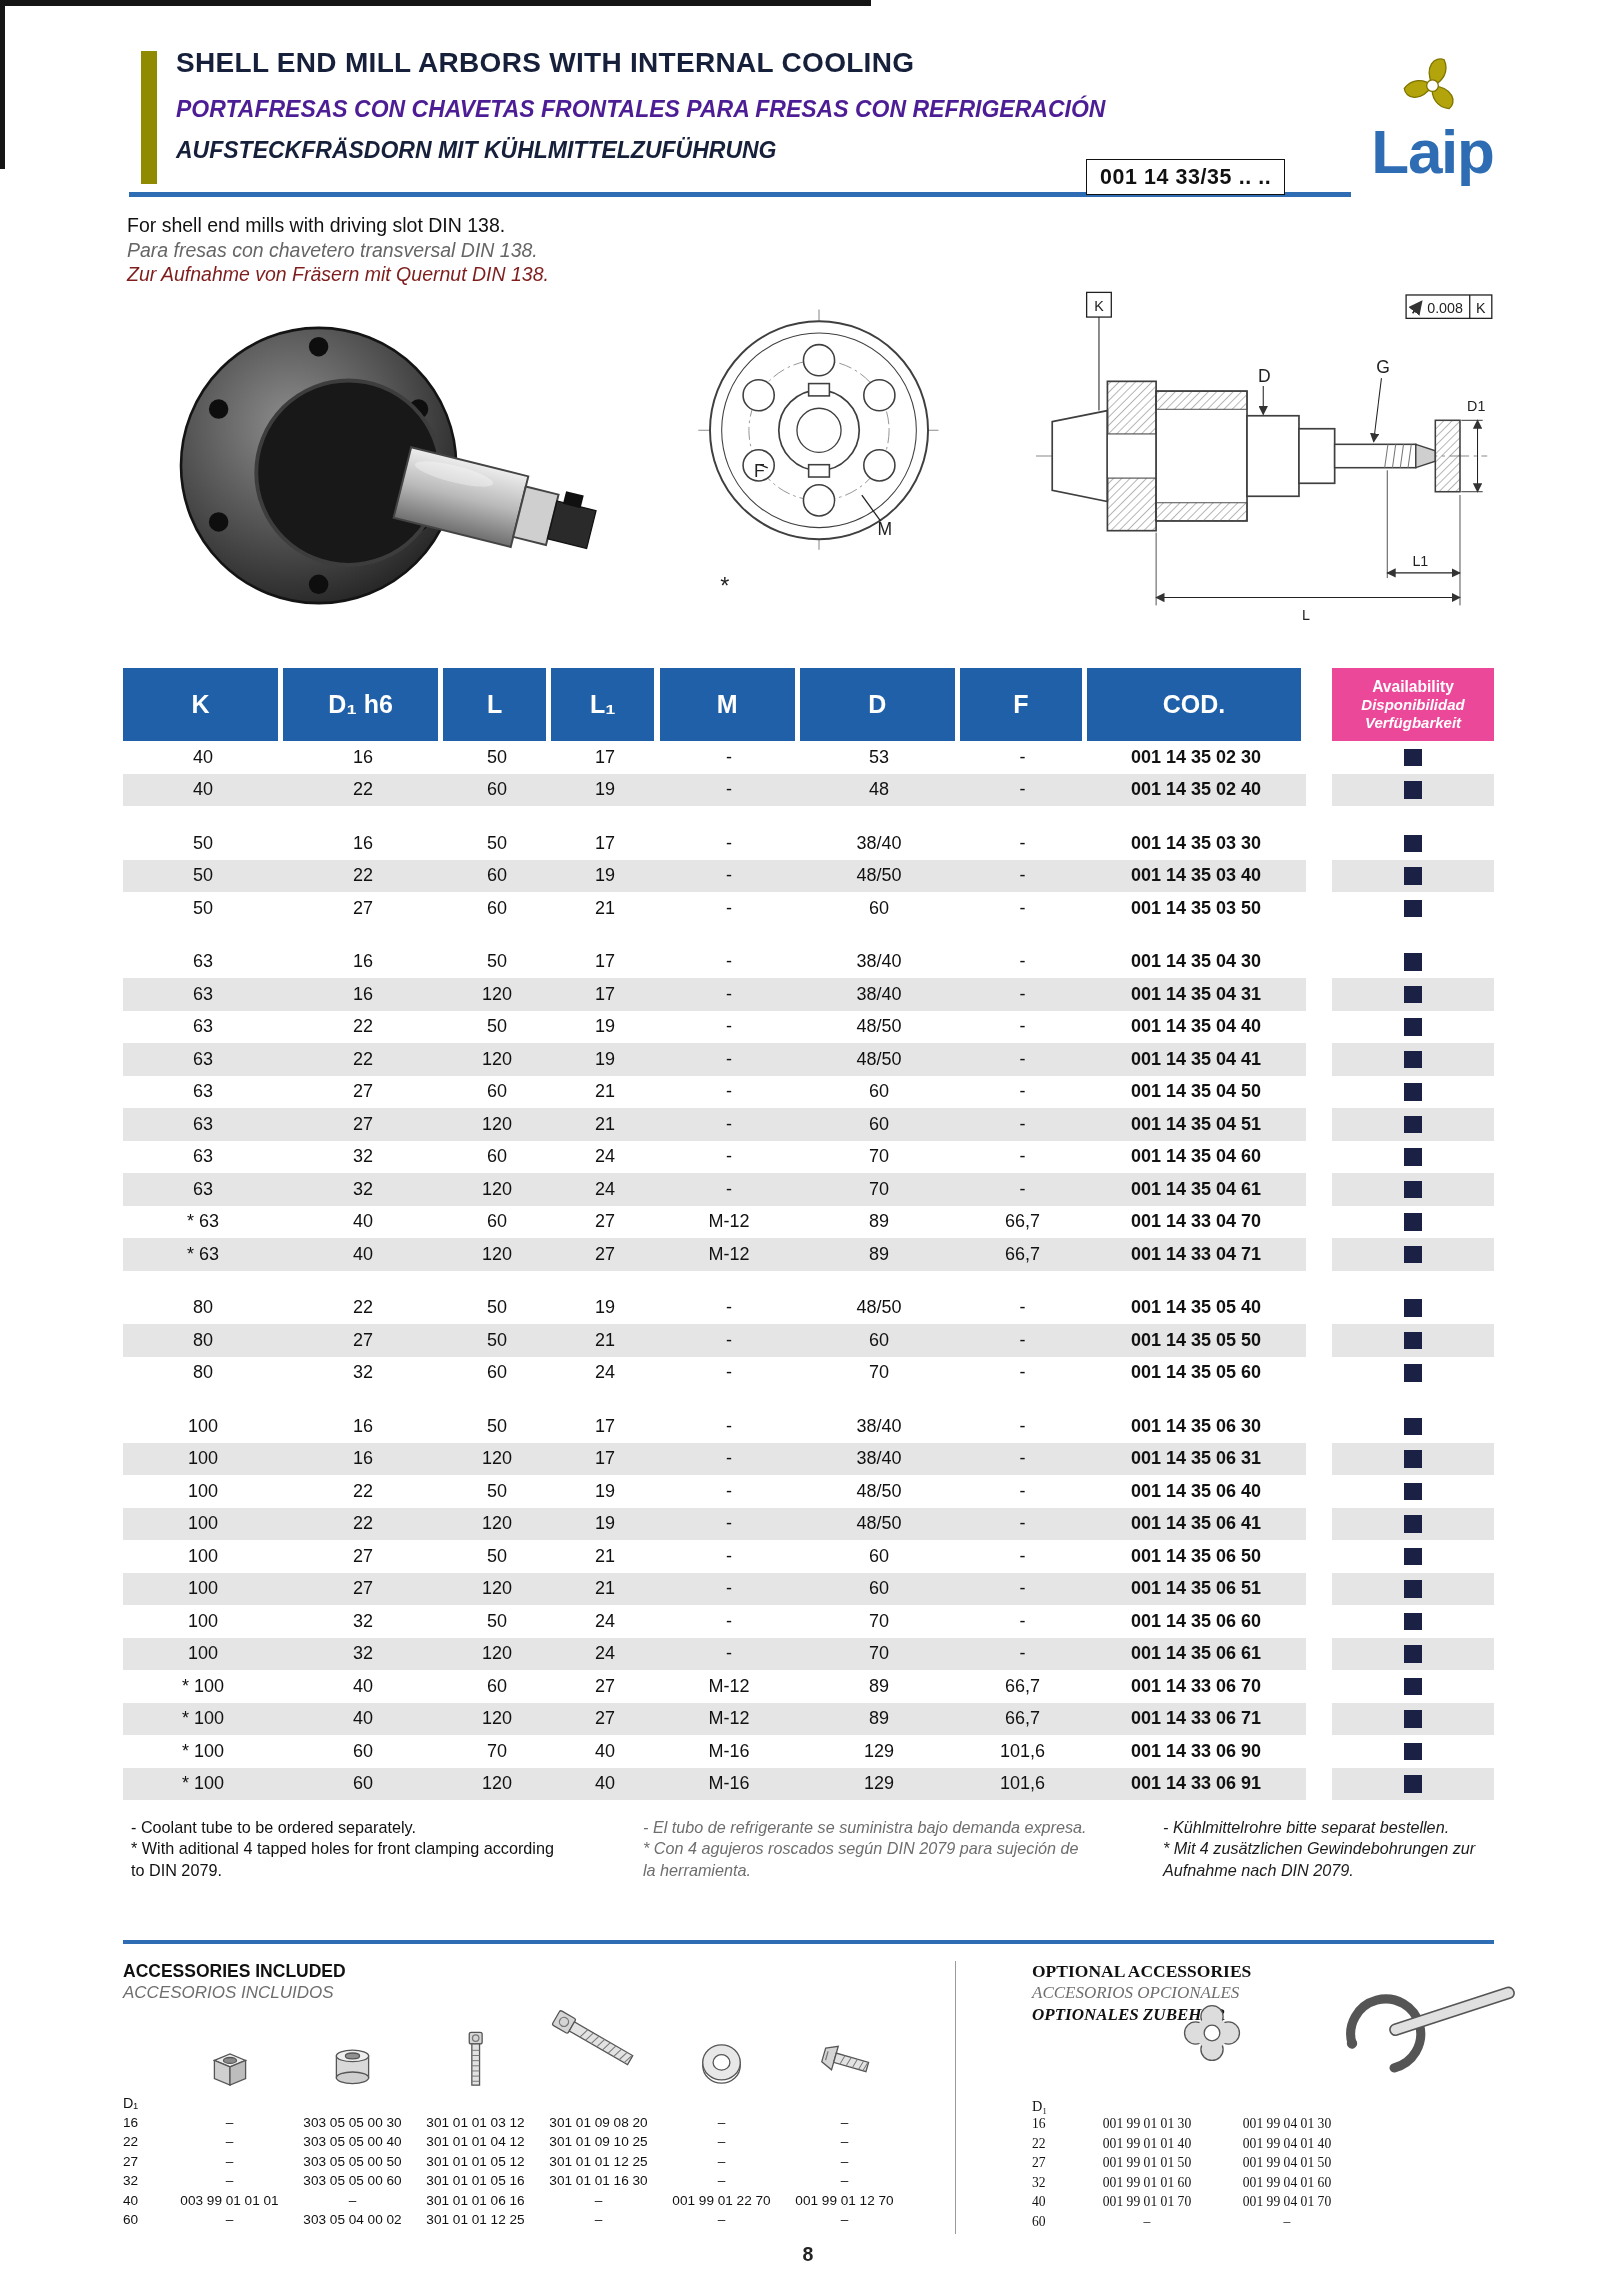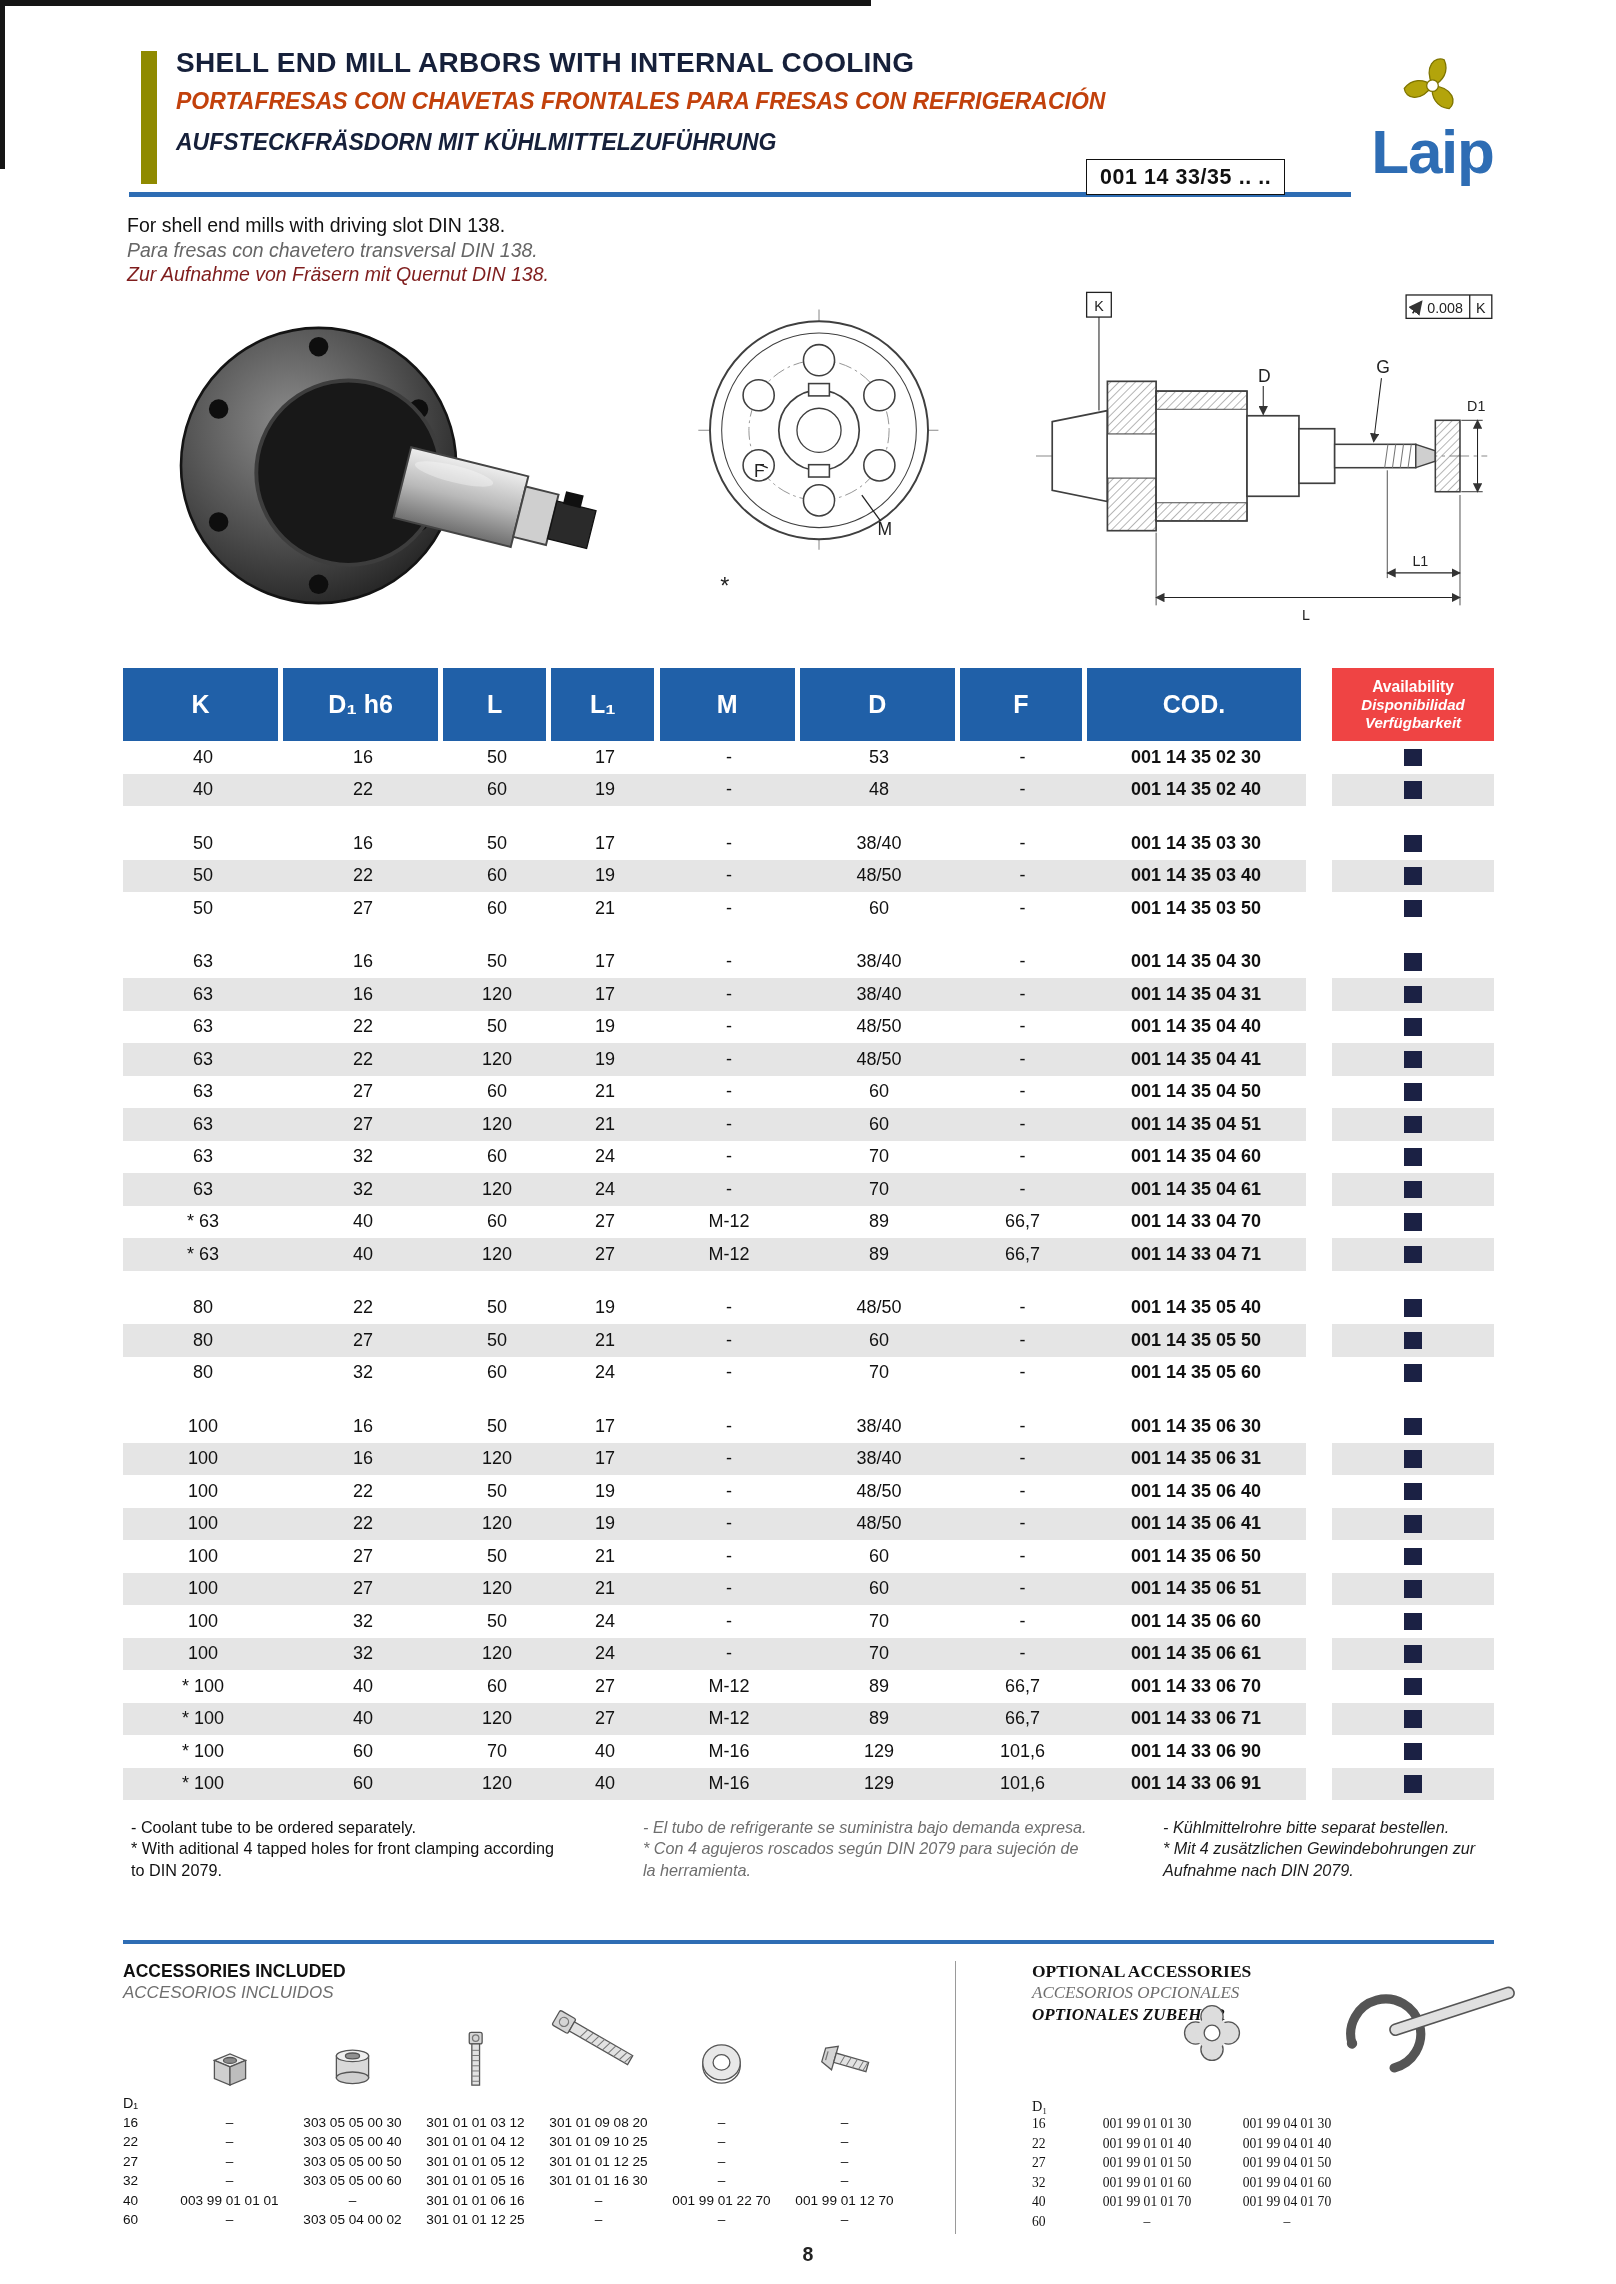--- a/index.html
+++ b/index.html
@@ -9,21 +9,21 @@
 
   
   .scan-top  { position:absolute; left:0; top:0; width:871px; height:5.8px; background:#151515; }
   .scan-left { position:absolute; left:0; top:0; width:4.5px; height:169px; background:#151515; }
 
   
   .header-block { position:absolute; left:136px; top:47px; width:1222px; }
   .accent-bar { position:absolute; left:5.2px; top:3.9px; width:15.6px; height:133px; background:#8f8a00; }
   .titles { margin-left:40px; }
   .title-en { font-size:28px; font-weight:bold; color:#16203a; letter-spacing:0.3px; }
-  .title-es { font-size:23px; font-weight:bold; font-style:italic; color:#c2410c; margin-top:9px; }
+  .title-es { font-size:23px; font-weight:bold; font-style:italic; color:#4c1d95; margin-top:17px; }
   .title-de { font-size:23px; font-weight:bold; font-style:italic; color:#16203a; margin-top:14.3px; }
   .top-rule { position:absolute; left:129px; top:192px; width:1222px; height:4.5px; background:#2e6db4; }
   .code-box { position:absolute; left:1086px; top:159px; background:#fff; border:1.9px solid #111;
               padding:4.5px 13px; font-size:21.4px; font-weight:bold; letter-spacing:0.6px; }
   .logo { position:absolute; left:1353px; top:52px; width:159px; text-align:center; }
   .logo-text { font-size:62px; font-weight:bold; color:#2e6db4; line-height:1; margin-top:1.3px; letter-spacing:-1.3px; }
 
   
   .intro { position:absolute; left:127px; top:213px; font-size:19.5px; line-height:1.26; }
   .intro-en { color:#111; }
@@ -38,21 +38,21 @@
   .draw .small { font-size:22px; }
 
   
   .table { position:absolute; left:123px; top:668px; width:1371px; }
   .t-head { display:flex; }
   .t-head .hc { background:#2060a8; color:#fff; font-weight:bold; font-size:25px; height:73px;
                 display:flex; align-items:center; justify-content:center; margin-right:5.2px; }
   .hc-k{width:155px}.hc-d1{width:155px}.hc-l{width:103px}.hc-l1{width:103px}
   .hc-m{width:135px}.hc-d{width:155px}.hc-f{width:122px}.hc-cod{width:214px}
   .hgap{width:26px}
-  .hc-av { background:#ef4444; color:#fff; width:162px; height:73px; display:flex; flex-direction:column;
+  .hc-av { background:#ec4899; color:#fff; width:162px; height:73px; display:flex; flex-direction:column;
            align-items:center; justify-content:center; line-height:1.22; }
   .av1 { font-size:15.6px; font-weight:bold; }
   .av2,.av3 { font-size:15px; font-weight:bold; font-style:italic; }
 
   .t-row { display:flex; height:32.5px; font-size:18px; }
   .t-row > div { display:flex; align-items:center; justify-content:center; }
   .w-k{width:160px}.w-d1{width:160px}.w-l{width:108px}.w-l1{width:108px}
   .w-m{width:140px}.w-d{width:160px}.w-f{width:127px}.w-cod{width:220px}
   .gapcell{width:26px; background:#fff;}
   .w-av{width:162px}

